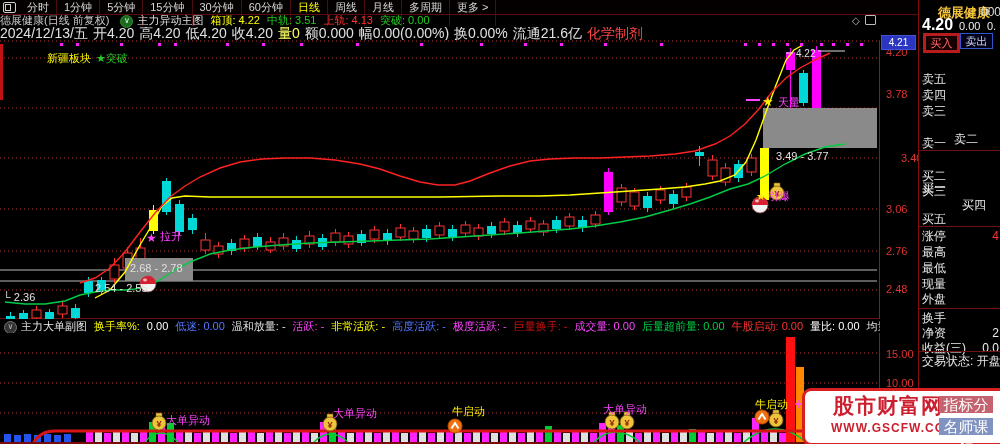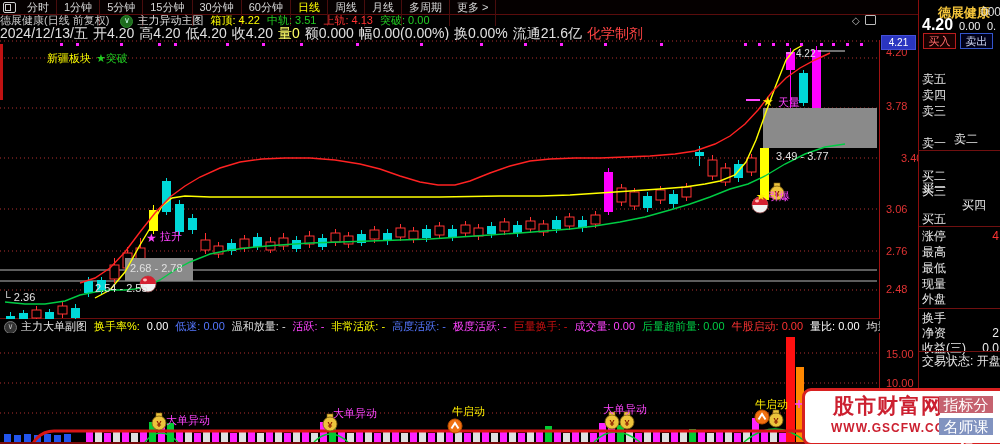--- a/index.html
+++ b/index.html
@@ -41,21 +41,21 @@
   .axcurrent{position:absolute;left:881px;width:33px;height:13px;background:#2a35c0;color:#fff;
     font-size:10px;text-align:center;line-height:13px;z-index:11;border:1px solid #4450d8;}
   
   #panel{position:absolute;left:919px;top:0;width:81px;height:444px;background:#000;z-index:20;font-size:12px;color:#e8e8e8;}
   #panel-name{position:absolute;left:19px;top:4px;color:#f5c53a;font-size:13px;font-weight:bold;white-space:nowrap;}
   #panel-code{position:absolute;left:62px;top:5px;color:#ddd;font-size:12px;white-space:nowrap;}
   #panel-price{position:absolute;left:3px;top:16px;color:#fff;font-size:16px;font-weight:bold;}
   #panel-chg{position:absolute;left:40px;top:20px;color:#eee;font-size:11px;}
   #panel-pct{position:absolute;left:68px;top:20px;color:#eee;font-size:11px;white-space:nowrap;}
   .pbtn{position:absolute;top:33px;width:31px;height:14px;font-size:11px;text-align:center;line-height:14px;}
-  #btn-buy{left:4px;border:1px solid #b91c1c;color:#ff6a6a;background:#190000;}
+  #btn-buy{left:4px;border:3px solid #b91c1c;color:#ff6a6a;background:#190000;}
   #btn-sell{left:41px;border:1px solid #35c;color:#ccd4f0;background:#000019;}
   .prow{position:absolute;left:3px;right:0;height:14px;line-height:14px;white-space:nowrap;}
   .prow .val{position:absolute;right:1px;}
   .psep{position:absolute;left:0;width:81px;height:1px;background:#701010;}
   
   #watermark{position:absolute;left:802px;top:388px;width:212px;height:52px;background:#fff;
     border:3px solid #d82020;border-radius:9px;z-index:40;}
   #wm-title{position:absolute;left:28px;top:1px;color:#cc2030;font-size:21px;font-weight:bold;letter-spacing:1px;white-space:nowrap;}
   #wm-url{position:absolute;left:26px;top:30px;color:#cc2030;font-size:12px;font-weight:bold;letter-spacing:1px;white-space:nowrap;}
   .wm-tag{position:absolute;left:134px;width:54px;height:17px;color:#fff;font-size:15px;text-align:center;line-height:17px;}
@@ -285,21 +285,21 @@
       <text x="160" y="200" font-size="11" fill="#ff44ff">拉升</text>
       <text x="762" y="66" font-size="13" fill="#ffee00">★</text>
       <text x="778" y="66" font-size="11" fill="#ff44ff">天量</text>
       <text x="756" y="160" font-size="11" fill="#ffee00">★</text>
       <text x="768" y="160" font-size="11" fill="#ff44ff">引爆</text>
     </svg>
   <div id="left-accent"></div>
   <div id="main-axis">
       <div class="axcurrent" style="top: 35px;">4.21</div>
       <div class="axlabel" style="top: 46px;">4.20</div>
-      <div class="axlabel" style="top: 100px;">3.78</div>
+      <div class="axlabel" style="top: 88px;">3.78</div>
       <div class="axlabel" style="top: 152px; margin-left: 15px;">3.40</div>
       <div class="axlabel" style="top: 203px;">3.06</div>
       <div class="axlabel" style="top: 245px;">2.76</div>
       <div class="axlabel" style="top: 283px;">2.48</div>
       <div class="axlabel" style="top: 348px;">15.00</div>
       <div class="axlabel" style="top: 377px;">10.00</div>
     </div>
 
   <div id="sep-main-sub"></div>
 

